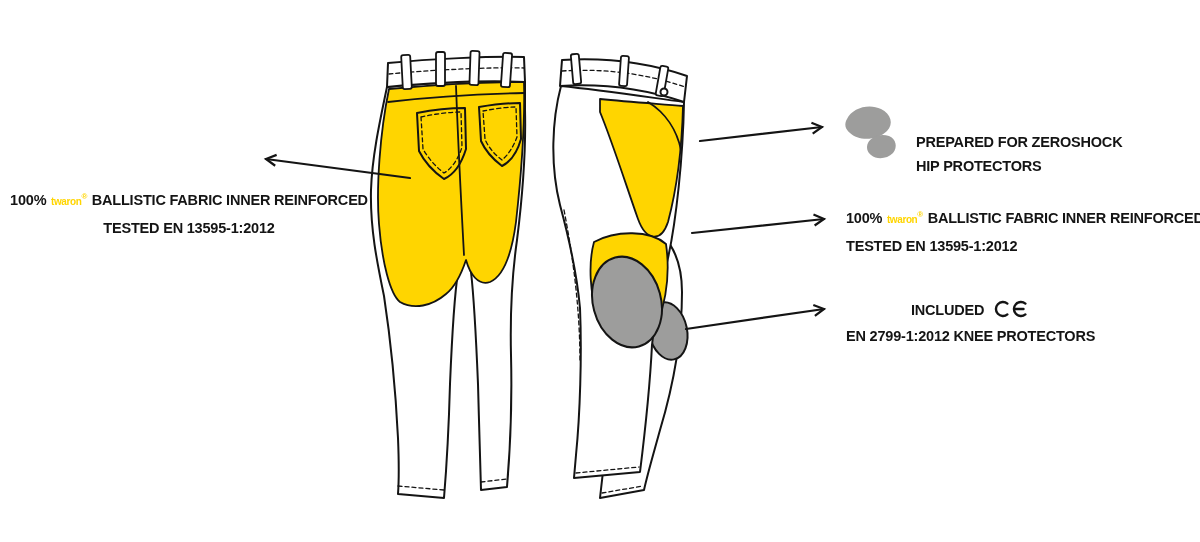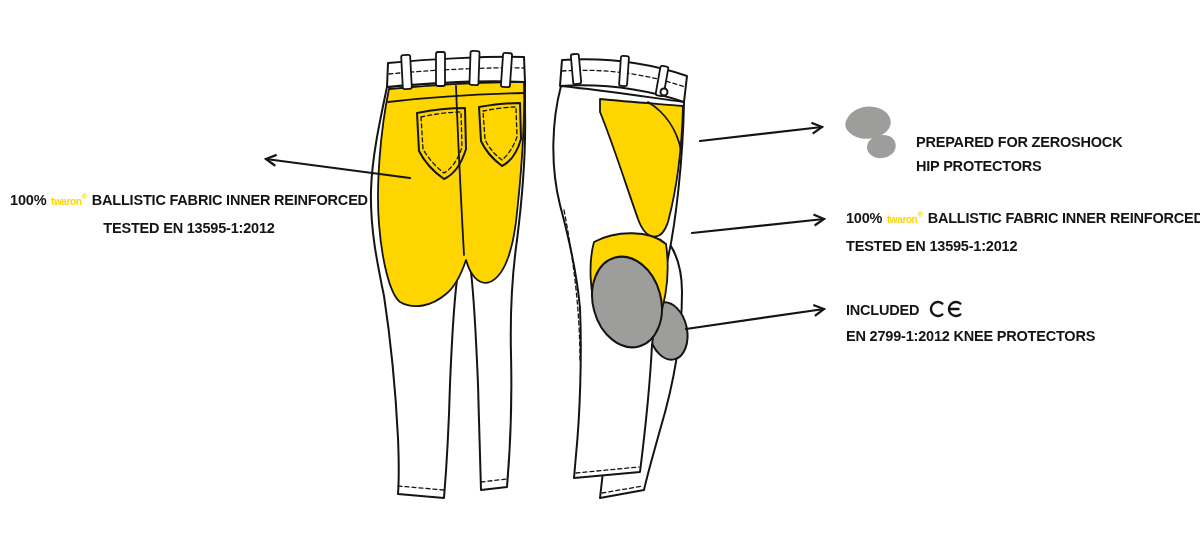--- a/index.html
+++ b/index.html
@@ -14,21 +14,21 @@
     letter-spacing:-0.2px; line-height:26px; white-space:nowrap;
     color:#141414;
   }
   .note .gap { margin-right:0.32em; }
   .brandwrap { margin-right:0.32em; }
   .brand { color:#FFD500; text-transform:lowercase; font-size:10px; letter-spacing:-0.4px; }
   .reg { color:#FFD500; font-size:8px; vertical-align:super; font-weight:700; }
   .note-fabric-left { left:8px; top:184px; width:362px; text-align:center; }
   .note-hip { left:916px; top:130px; line-height:24px; }
   .note-fabric-right { left:846px; top:202px; }
-  .note-knee { left:846px; top:297px; }
+  .note-knee { left:846px; top:297px;text-align:center; }
   .ce-svg { vertical-align:-3px; margin-left:10px; }
   .line { display:block; }
 </style>
 </head>
 <body>
 
 <div class="stage">
 
   <svg class="canvas" width="1200" height="542" viewBox="0 0 1200 542">
     <defs>

